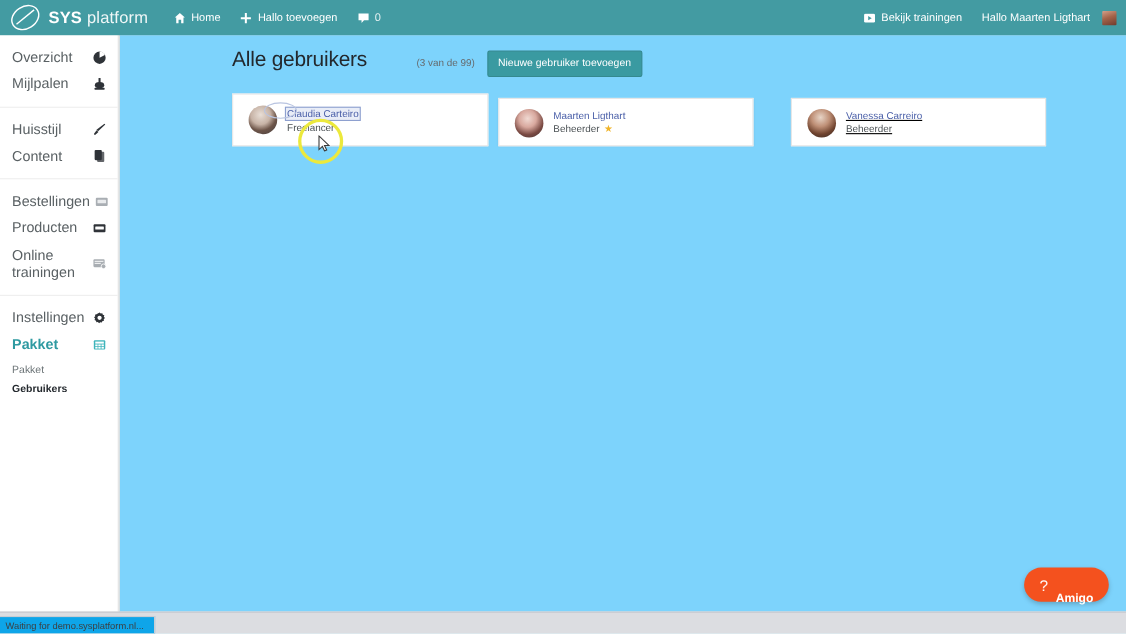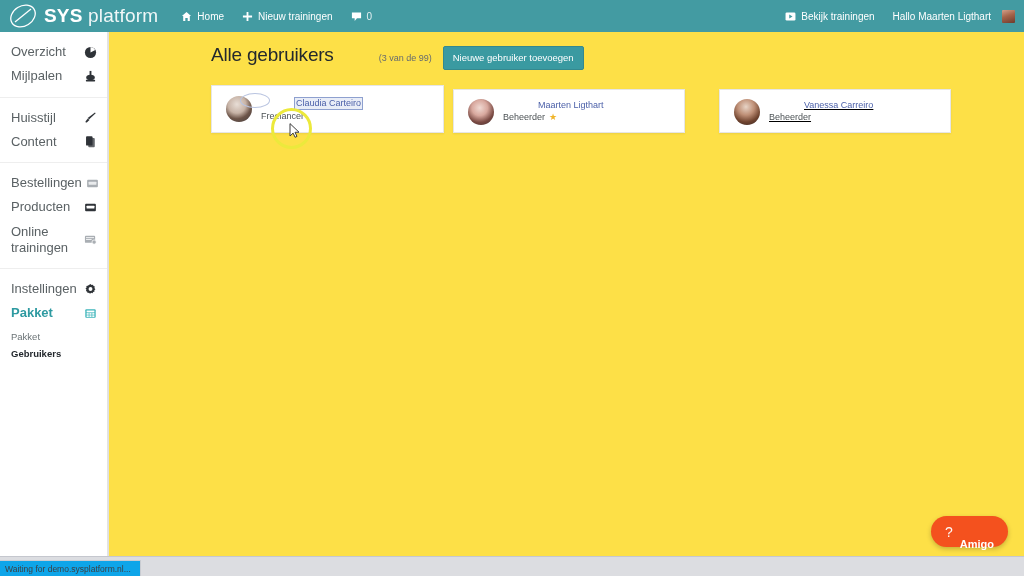--- a/index.html
+++ b/index.html
@@ -20,21 +20,21 @@
     color: #ffffff;
     font-size: 10px;
     z-index: 40;
   }
   .brand {
     display: flex; align-items: center;
     height: 32px; padding: 0 14px 0 8px;
     gap: 6px;
   }
   .brand-logo { width: 30px; height: 26px; display: block; }
-  .brand-text { font-size: 19px; letter-spacing: .2px; white-space: nowrap; }
+  .brand-text { font-size: 15px; letter-spacing: .2px; white-space: nowrap; }
   .brand-text b { font-weight: bold; }
   .brand-text span { font-weight: normal; opacity: .92; }
 
   .ab-item {
     display: flex; align-items: center; gap: 5px;
     height: 32px; padding: 0 9px;
     white-space: nowrap; cursor: default;
     color: #ffffff;
   }
   .ab-item .ico { display: inline-flex; align-items: center; justify-content: center; }
@@ -71,21 +71,21 @@
   .sub-item {
     font-size: 9.5px; color: #6b7376;
     padding: 3px 10px 3px 11px; cursor: pointer;
   }
   .sub-item.current { color: #23282d; font-weight: bold; }
 
   
   .content {
     position: absolute; top: 32px; left: 108px;
     width: 916px; height: 524px;
-    background: #fde047;
+    background: #7dd3fc;
     overflow: hidden;
   }
   .page-head {
     display: flex; align-items: baseline;
     padding: 12px 0 0 103px;
   }
   .page-title {
     font-size: 19px; font-weight: normal; color: #23282d;
     letter-spacing: -.2px;
   }
@@ -121,21 +121,20 @@
     flex: 0 0 26px; overflow: hidden; display: block;
   }
   .av-1 { background: radial-gradient(circle at 42% 32%, #e8ded6 0%, #c7b3a6 38%, #6d5549 62%, #413b3c 100%); }
   .av-2 { background: radial-gradient(circle at 45% 34%, #f0d9d2 0%, #d8a89e 35%, #7a4a43 65%, #3e2f30 100%); }
   .av-3 { background: radial-gradient(circle at 46% 30%, #e7d4c6 0%, #bf9077 36%, #70442f 66%, #2f2422 100%); }
 
   .card-info { margin-left: 9px; padding-top: 1px; }
   .card-name {
     font-size: 9px; color: #4a5fa8; line-height: 1.3;
     white-space: nowrap;
-    margin-left: 35px;
   }
   .card-role {
     font-size: 9px; color: #4c5255; line-height: 1.35;
     display: flex; align-items: center; gap: 4px;
   }
   .star-icon { font-size: 9px; color: #f0b429; line-height: 1; }
 
   
   .name-selected {
     display: inline-block;
@@ -237,21 +236,21 @@
       </span>
       <span>Home</span>
     </div>
 
     <div class="ab-item">
       <span class="ico">
         <svg width="11" height="11" viewBox="0 0 12 12">
           <path d="M5 1 H7 V5 H11 V7 H7 V11 H5 V7 H1 V5 H5 Z" fill="#ffffff"></path>
         </svg>
       </span>
-      <span>Nieuw trainingen</span>
+      <span>Hallo toevoegen</span>
     </div>
 
     <div class="ab-item">
       <span class="ico">
         <svg width="11" height="11" viewBox="0 0 12 12">
           <path d="M1 1.5 H11 V8 H6.5 L4 10.8 V8 H1 Z" fill="#ffffff"></path>
         </svg>
       </span>
       <span class="ab-count">0</span>
     </div>

